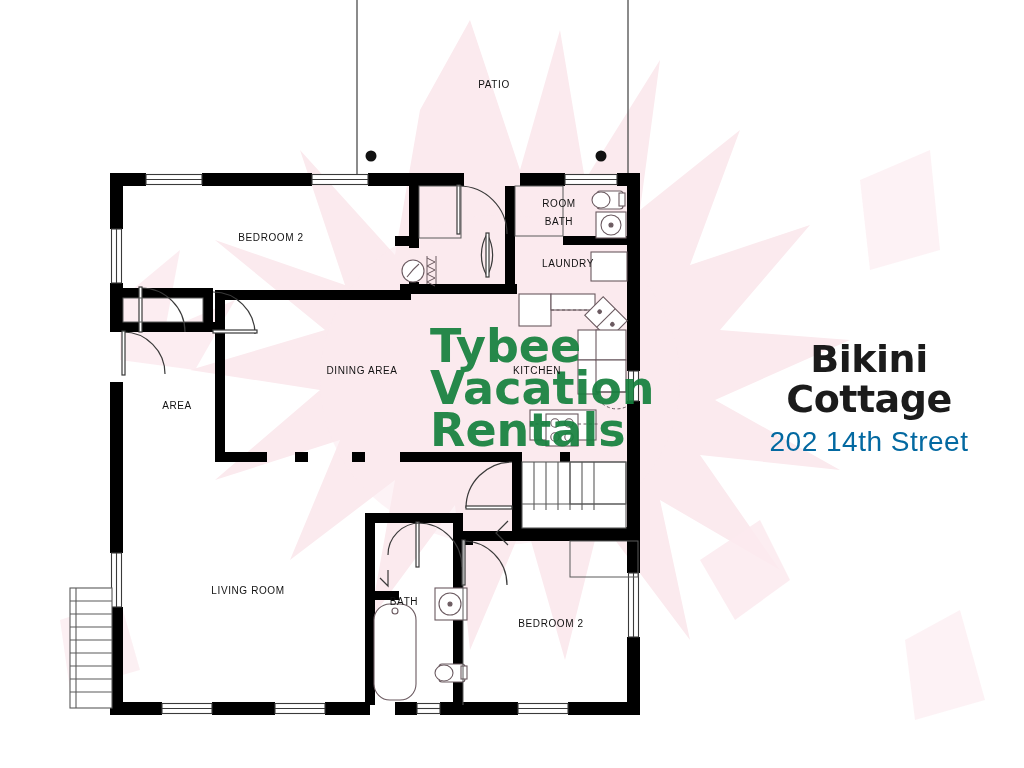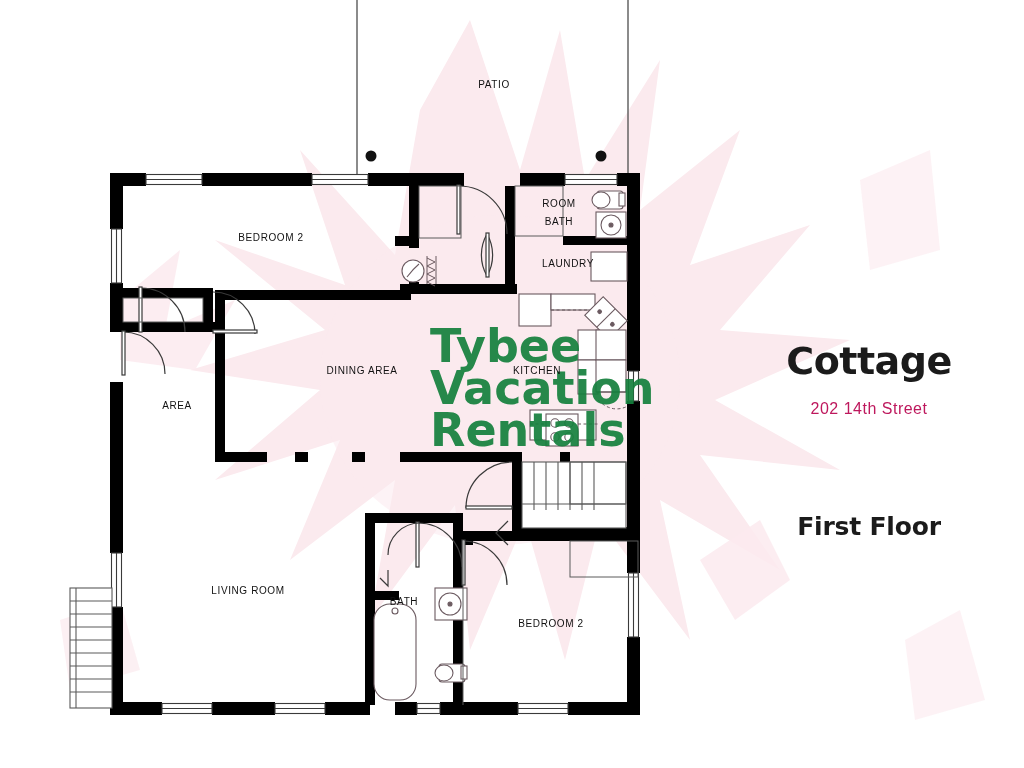--- a/index.html
+++ b/index.html
@@ -15,21 +15,21 @@
   
   .titleblock{position:absolute;left:724px;top:340px;width:290px;text-align:center;}
   .title-line1,.title-line2{
     font-family:"DejaVu Sans", sans-serif;
     font-weight:bold;color:#1b1b1b;letter-spacing:-0.5px;
   }
   .title-line1{font-size:38px;line-height:38px;}
   .title-line2{font-size:38px;line-height:42px;}
   .subtitle{
     font-family:"Liberation Sans", sans-serif;
-    font-size:16px;color:#be185d;margin-top:18px;letter-spacing:0.5px;
+    font-size:28px;color:#0369a1;margin-top:6px;letter-spacing:0.5px;
   }
   .floorlabel{
     position:absolute;left:724px;top:512px;width:290px;text-align:center;
     font-family:"DejaVu Sans", sans-serif;font-weight:bold;
     font-size:25px;color:#1b1b1b;letter-spacing:-0.2px;
   }
 
   
   .rlabel{
     position:absolute;
@@ -342,18 +342,18 @@
   </div>
   <div class="rlabel" style="left:568px;top:258px;">LAUNDRY</div>
   <div class="rlabel" style="left:362px;top:365px;">DINING AREA</div>
   <div class="rlabel" style="left:537px;top:365px;">KITCHEN</div>
   <div class="rlabel" style="left:177px;top:400px;">AREA</div>
   <div class="rlabel" style="left:248px;top:585px;">LIVING ROOM</div>
   <div class="rlabel" style="left:404px;top:596px;">BATH</div>
   <div class="rlabel" style="left:551px;top:618px;">BEDROOM 2</div>
 
   <div class="titleblock">
+    <div class="title-line1">Bikini</div>
     <div class="title-line2">Cottage</div>
     <div class="subtitle">202 14th Street</div>
   </div>
-  <div class="floorlabel">First Floor</div>
 
 </div>
 
 </body></html>

